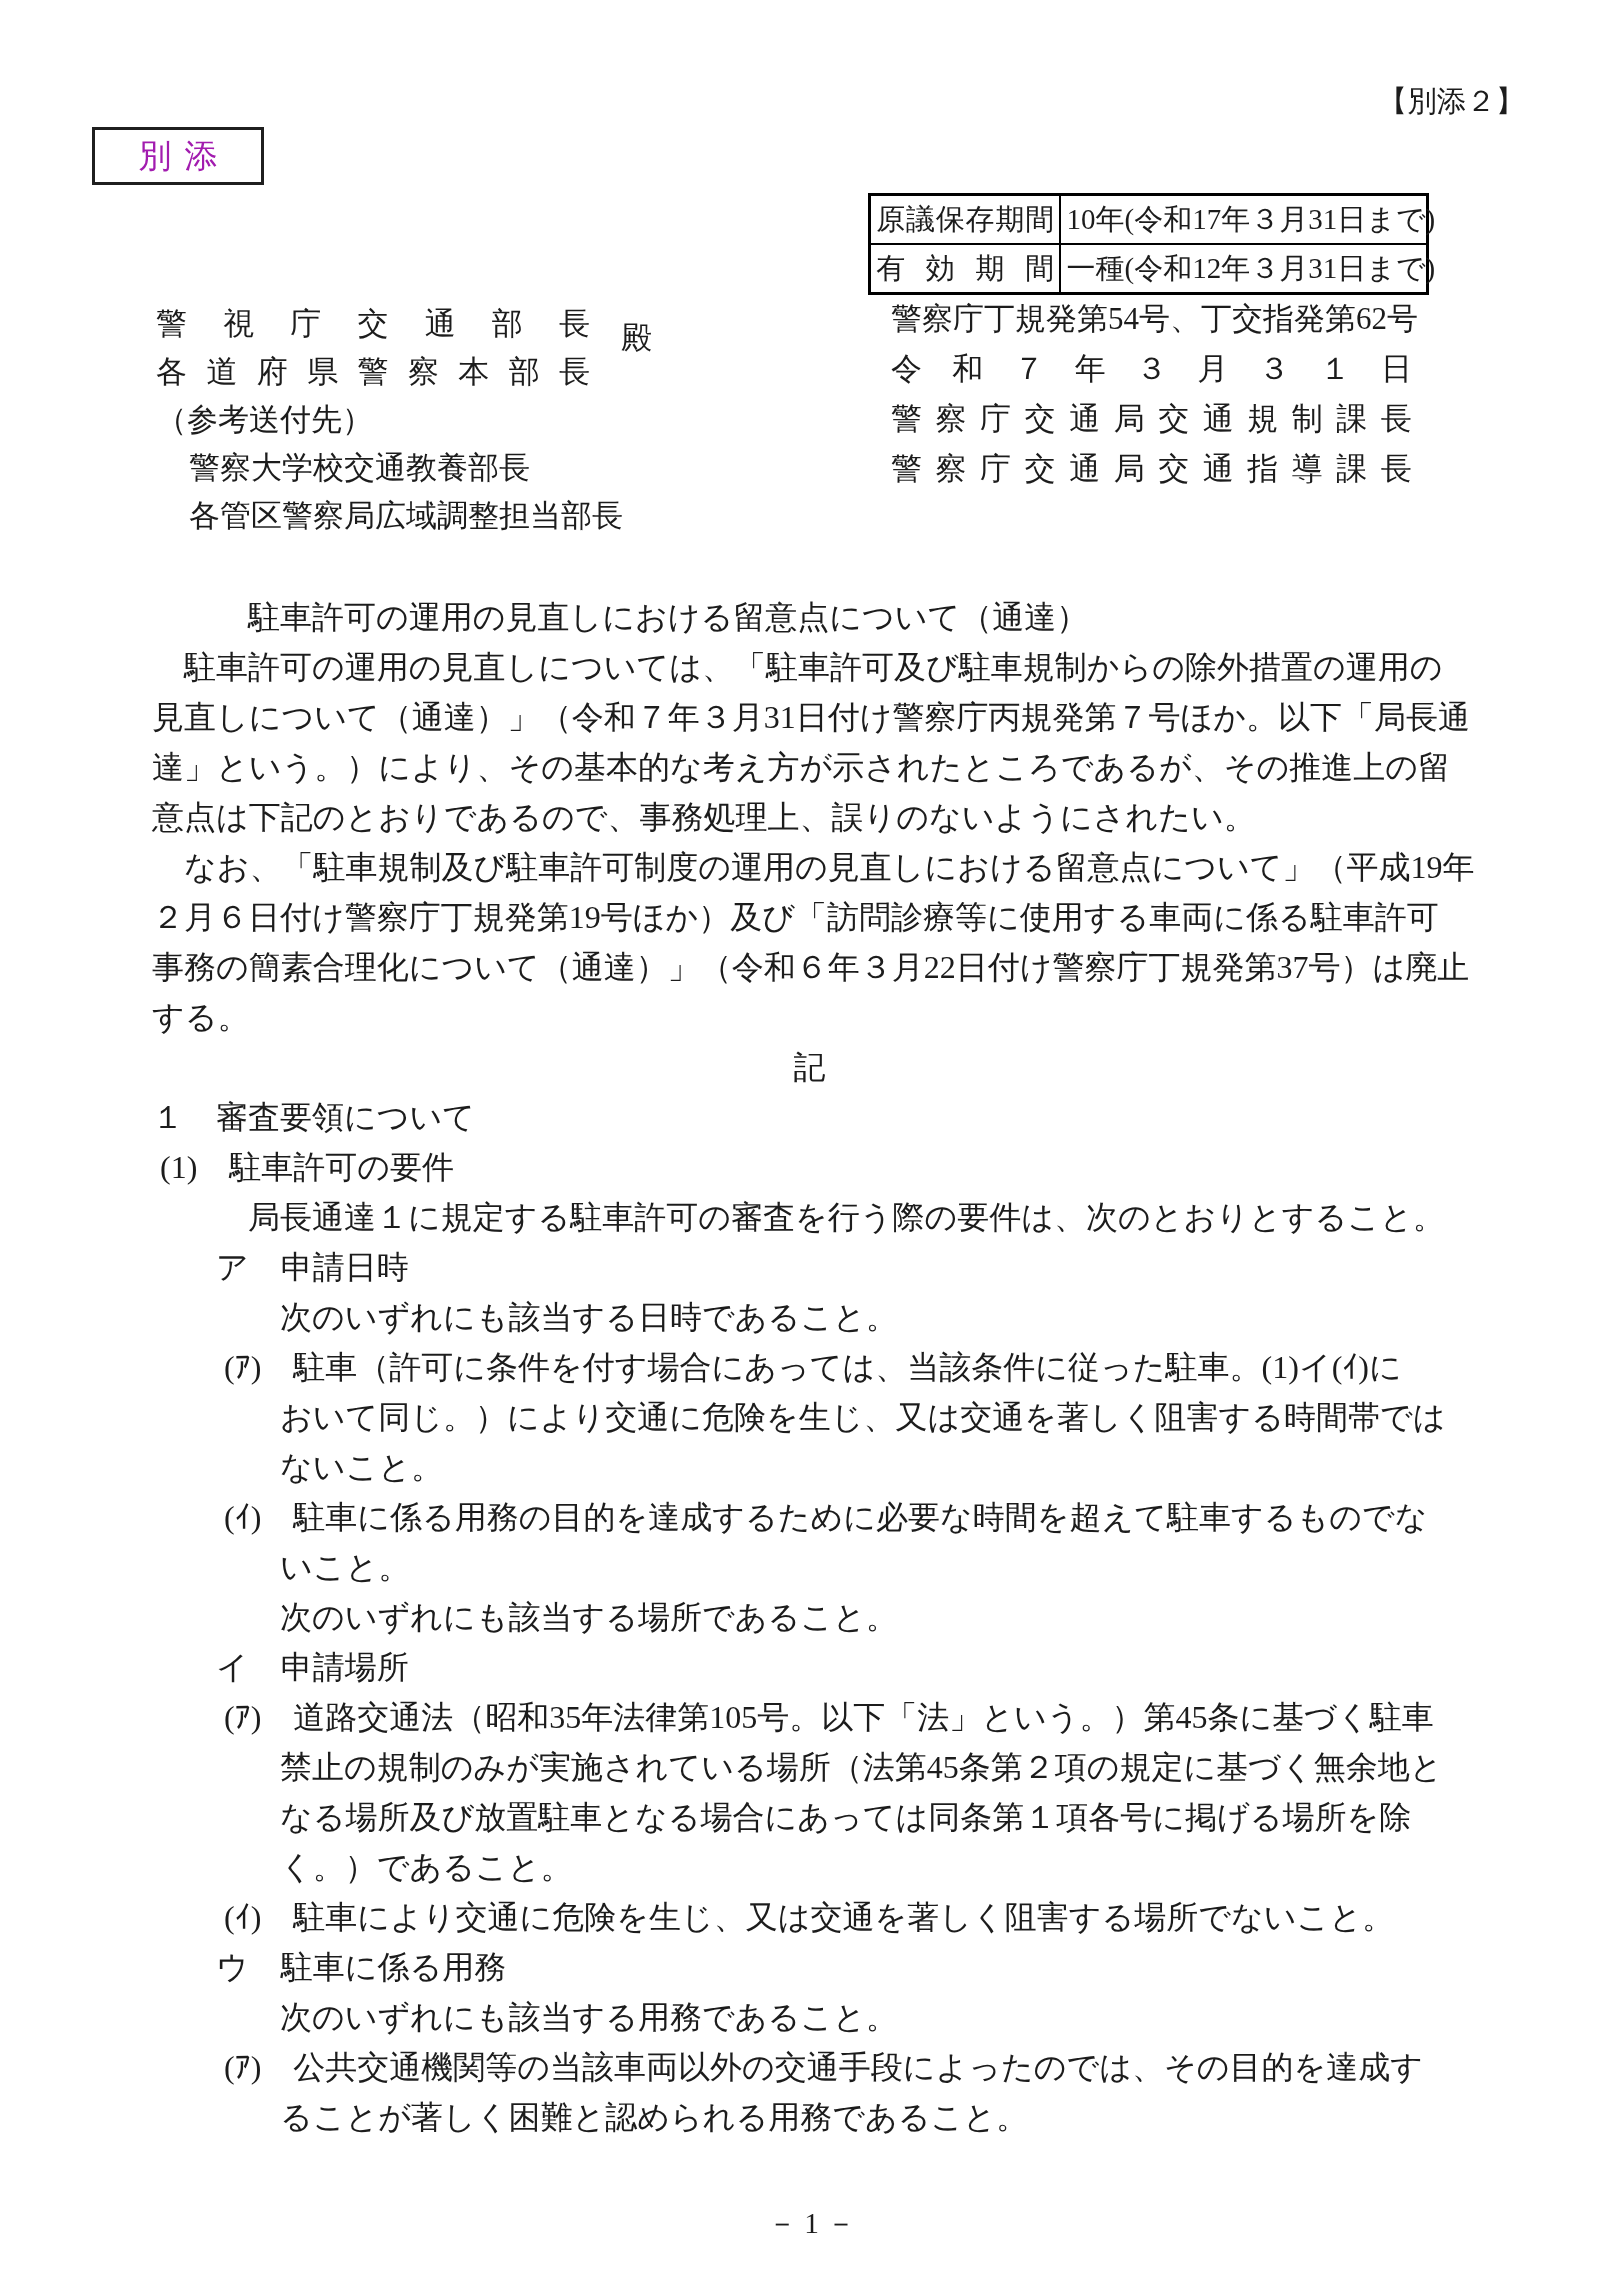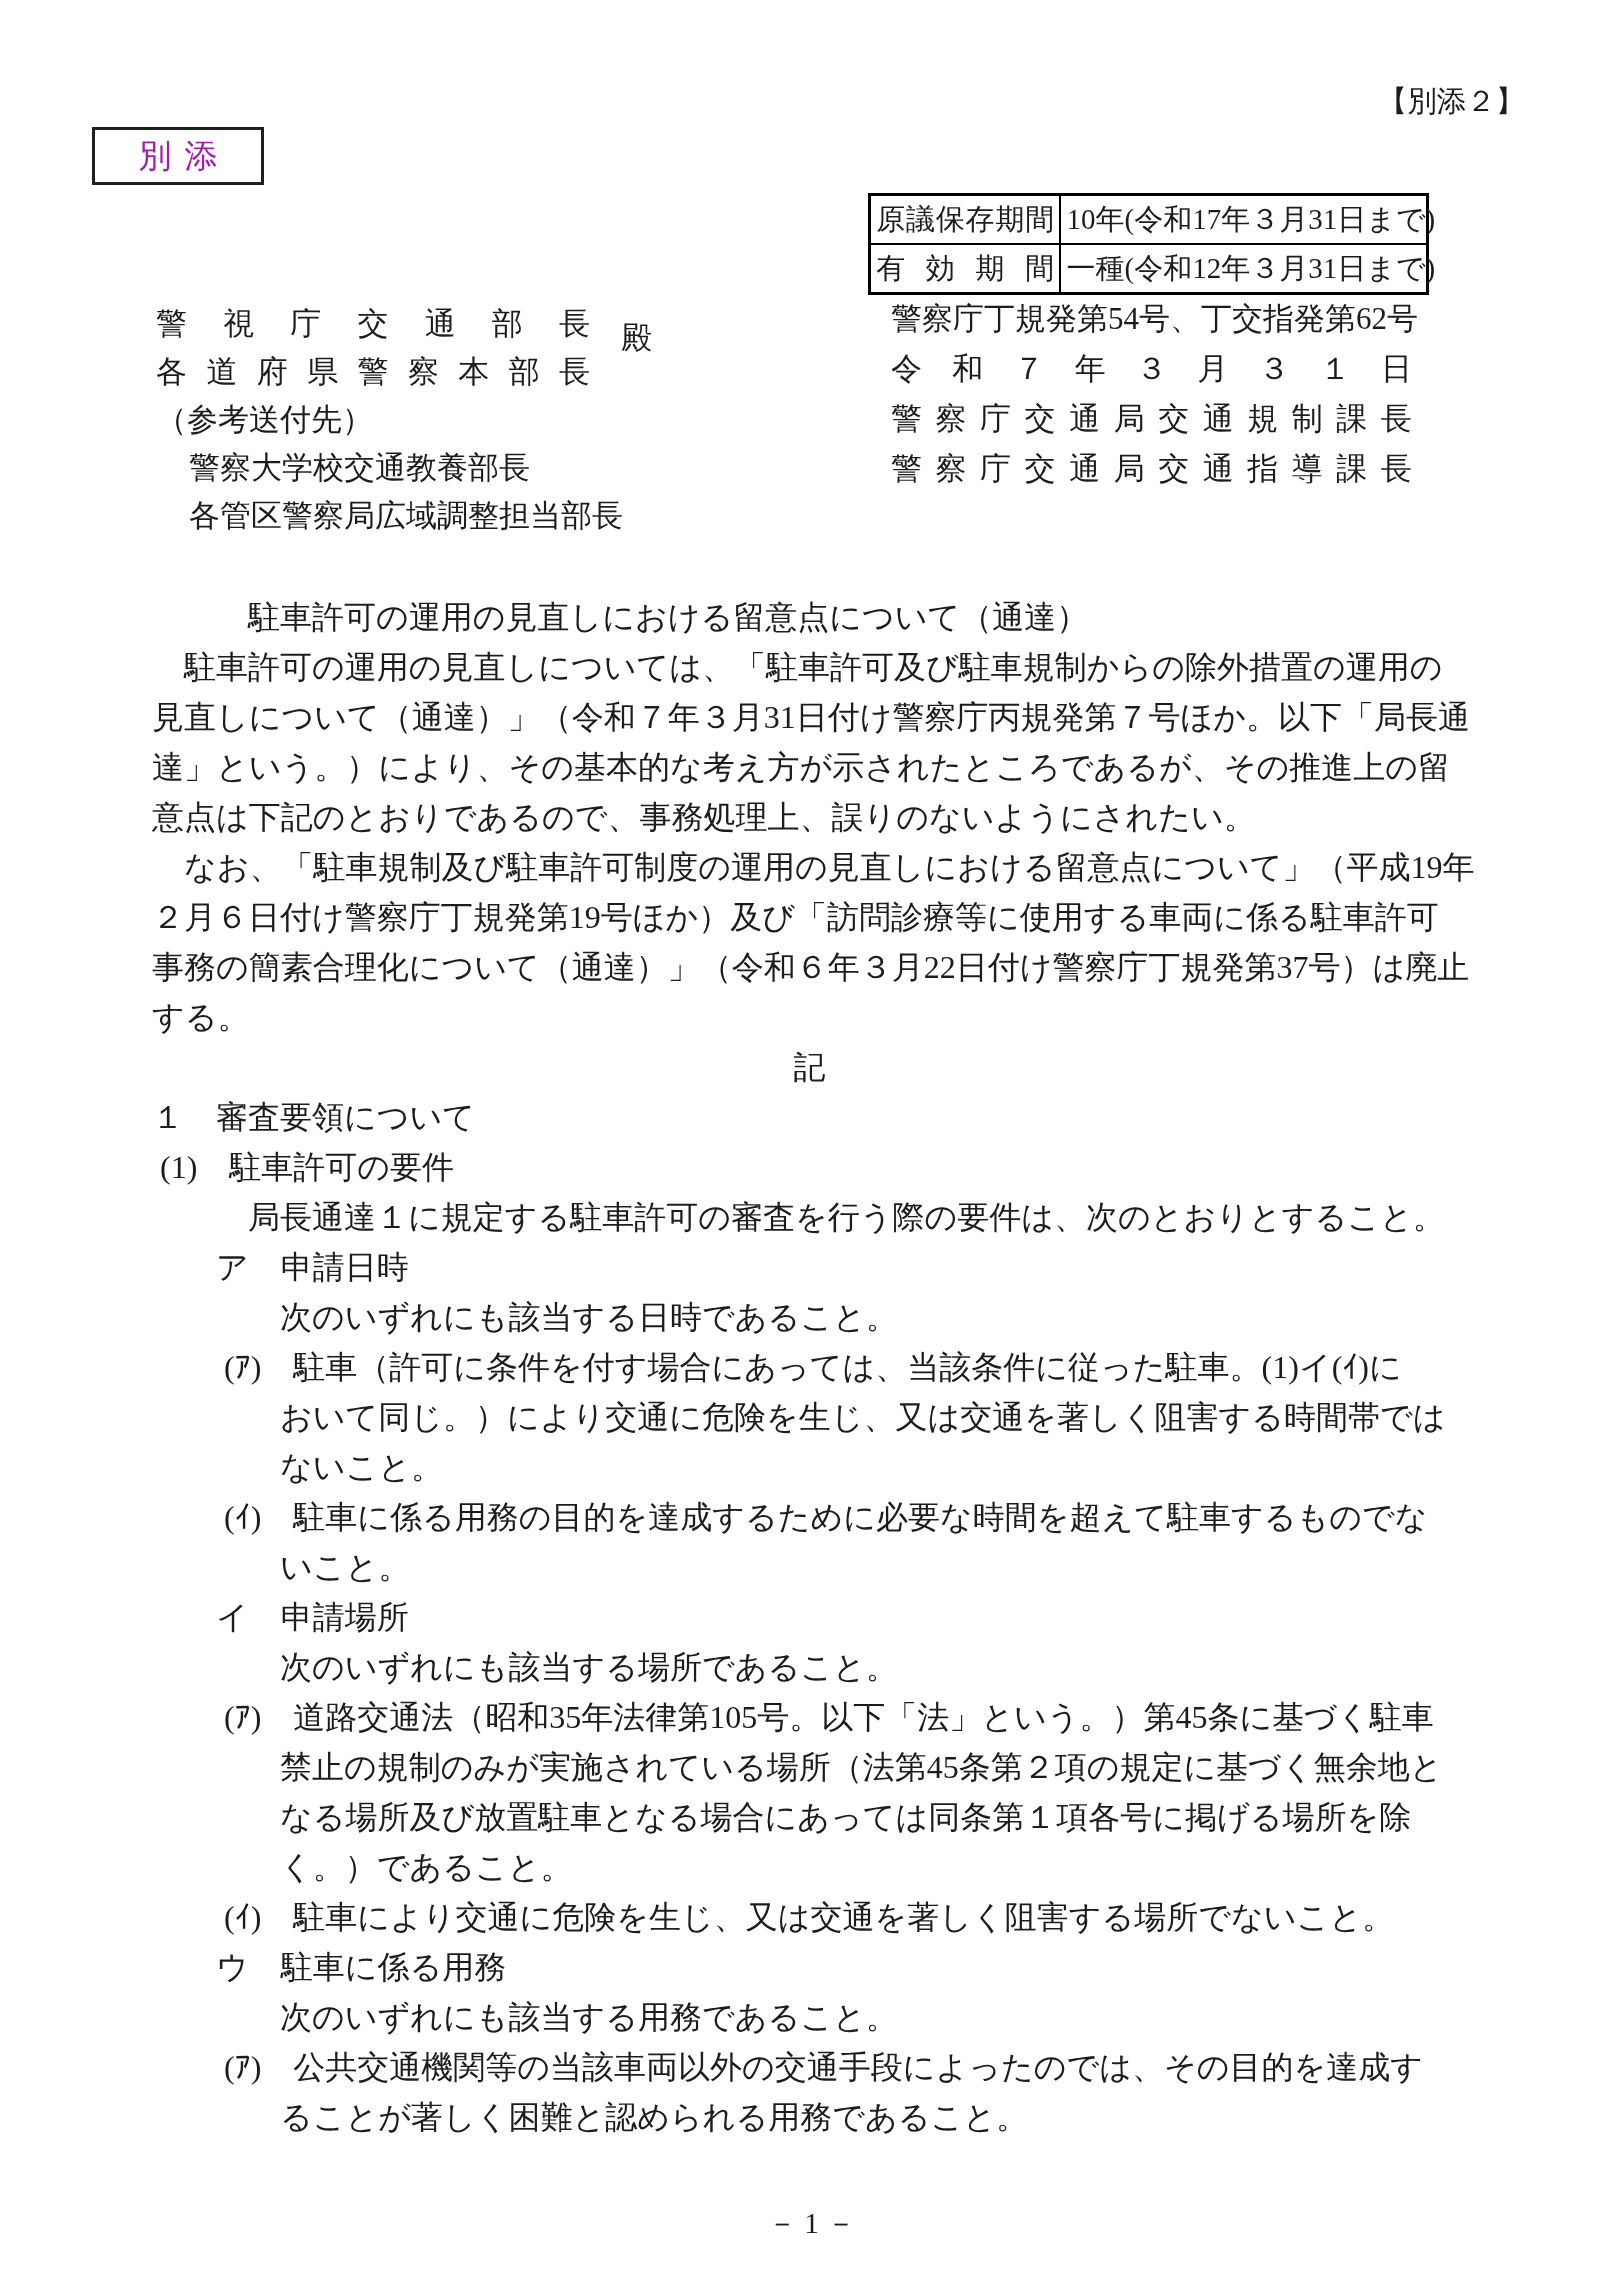--- a/index.html
+++ b/index.html
@@ -140,22 +140,22 @@
     <div class="bline">１　審査要領について</div>
     <div class="bline"> (1)　駐車許可の要件</div>
     <div class="bline">　　　局長通達１に規定する駐車許可の審査を行う際の要件は、次のとおりとすること。</div>
     <div class="bline">　　ア　申請日時</div>
     <div class="bline">　　　　次のいずれにも該当する日時であること。</div>
     <div class="bline">　　 (ｱ)　駐車（許可に条件を付す場合にあっては、当該条件に従った駐車。(1)イ(ｲ)に</div>
     <div class="bline">　　　　おいて同じ。）により交通に危険を生じ、又は交通を著しく阻害する時間帯では</div>
     <div class="bline">　　　　ないこと。</div>
     <div class="bline">　　 (ｲ)　駐車に係る用務の目的を達成するために必要な時間を超えて駐車するものでな</div>
     <div class="bline">　　　　いこと。</div>
+    <div class="bline">　　　　次のいずれにも該当する場所であること。</div>
     <div class="bline">　　イ　申請場所</div>
-    <div class="bline">　　　　次のいずれにも該当する場所であること。</div>
     <div class="bline">　　 (ｱ)　道路交通法（昭和35年法律第105号。以下「法」という。）第45条に基づく駐車</div>
     <div class="bline">　　　　禁止の規制のみが実施されている場所（法第45条第２項の規定に基づく無余地と</div>
     <div class="bline">　　　　なる場所及び放置駐車となる場合にあっては同条第１項各号に掲げる場所を除</div>
     <div class="bline">　　　　く。）であること。</div>
     <div class="bline">　　 (ｲ)　駐車により交通に危険を生じ、又は交通を著しく阻害する場所でないこと。</div>
     <div class="bline">　　ウ　駐車に係る用務</div>
     <div class="bline">　　　　次のいずれにも該当する用務であること。</div>
     <div class="bline">　　 (ｱ)　公共交通機関等の当該車両以外の交通手段によったのでは、その目的を達成す</div>
     <div class="bline">　　　　ることが著しく困難と認められる用務であること。</div>
   </div>

